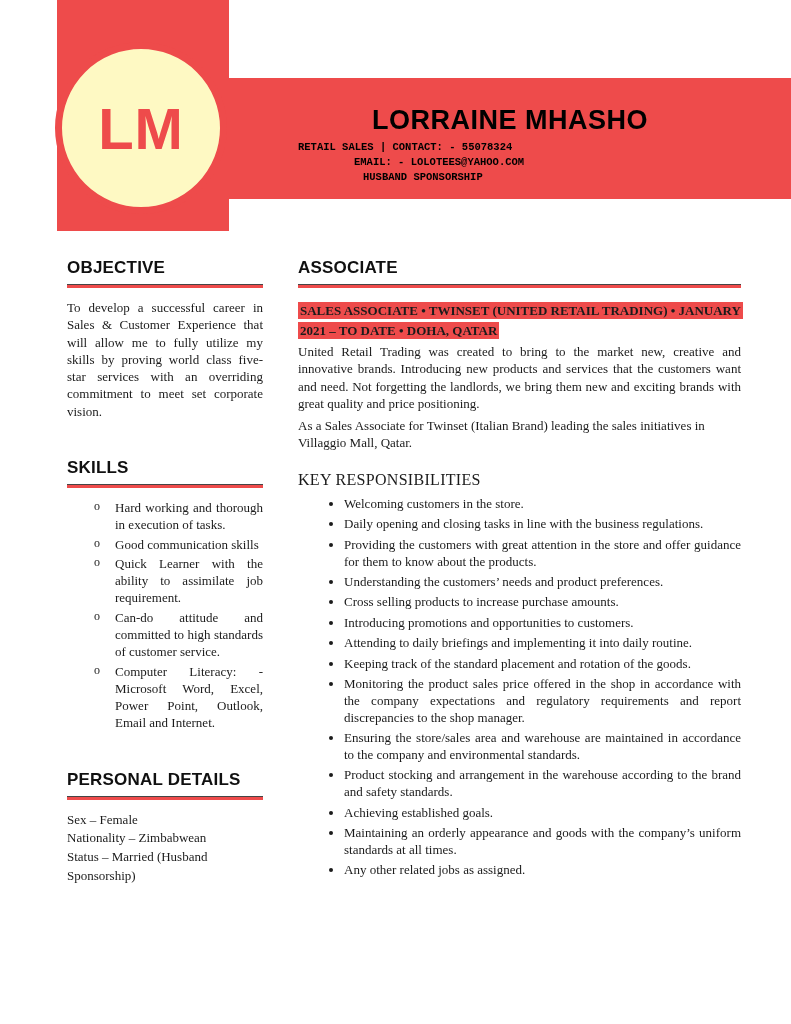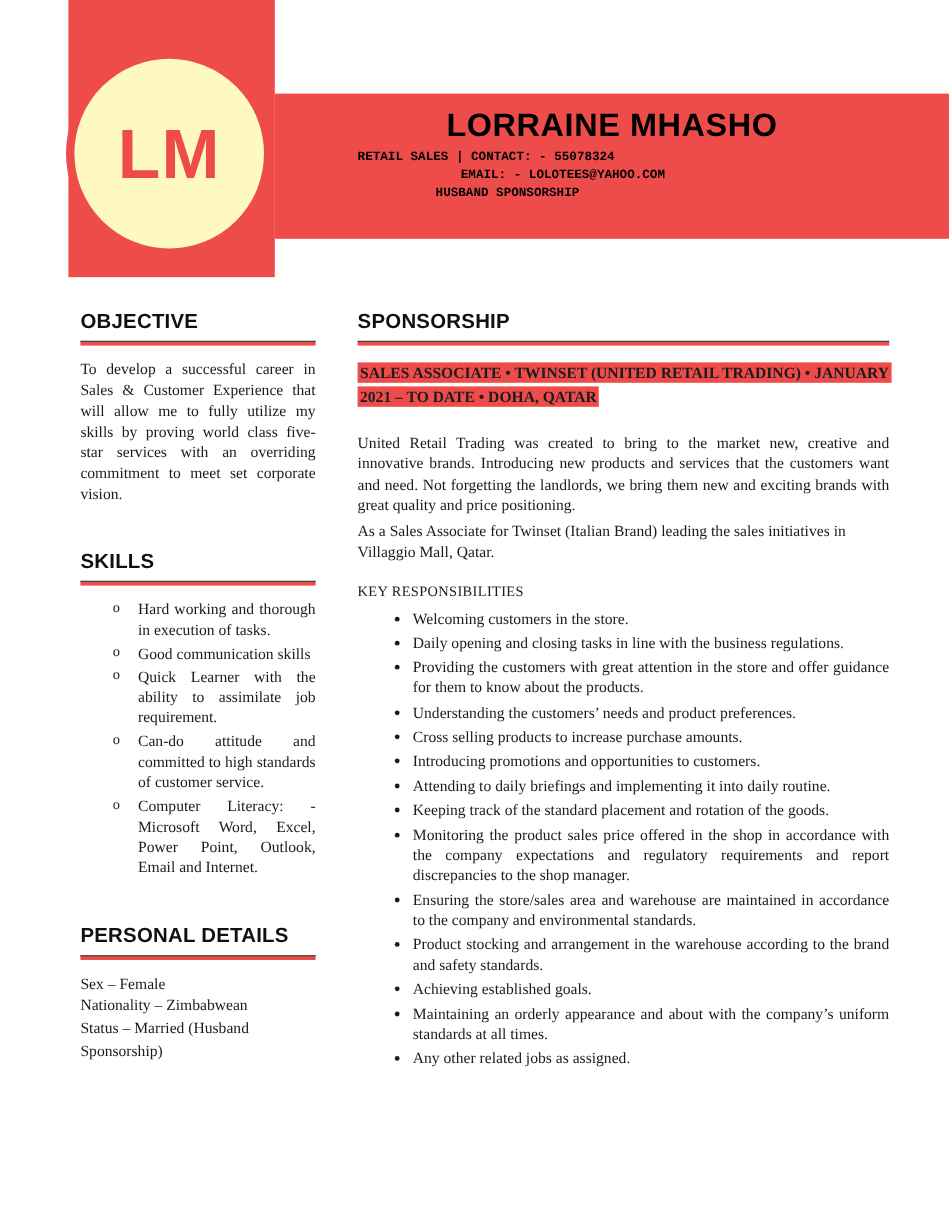--- a/index.html
+++ b/index.html
@@ -7,27 +7,27 @@
   html,body { background:#fff; }
   .page {
     position:relative; width:791px; height:1024px; background:#ffffff;
     font-family:"Liberation Serif", serif; color:var(--ink); overflow:hidden;
   }
 
   
   .red-band { position:absolute; left:57px; top:0; width:172px; height:231px; background:var(--accent); }
   .banner { position:absolute; left:229px; top:78px; width:562px; height:121px; background:var(--accent); }
   .name {
-    margin-top:11px; text-align:center;
+    margin-top:27px; text-align:center;
     font-family:"Liberation Sans", sans-serif; font-weight:700;
     font-size:27px; letter-spacing:.5px; color:#000;
   }
   .contact { margin-top:4px; padding-left:69px; font-family:Liberation Mono, monospace;
     font-weight:700; font-size:10.5px; line-height:15px; color:#000; }
-  .contact-line.c2 { margin-left:86px; }
+  .contact-line.c2 { margin-left:56px; }
   .contact-line.c3 { margin-left:65px; }
 
   .monogram {
     position:absolute; left:55px; top:42px; width:172px; height:172px;
     background:#fef9c3; border:7px solid var(--accent); border-radius:50%;
     display:flex; align-items:center; justify-content:center;
   }
   .monogram span {
     font-family:"Liberation Sans", sans-serif; font-weight:700;
     font-size:58px; letter-spacing:1px; color:var(--accent);
@@ -50,26 +50,26 @@
 
   
   ul.skills { list-style:none; }
   ul.skills li { position:relative; padding-left:48px; margin-bottom:2px;
     font-size:13px; line-height:1.33; text-align:justify; }
   ul.skills li::before { content:"o"; position:absolute; left:27px; top:0; font-size:12px; }
 
   .personal div { font-size:13px; line-height:1.45; }
 
   
-  .job-title { margin:13px 0 20px 0; font-size:13px; font-weight:700; line-height:1.5; }
+  .job-title { margin:13px 0 3px 0; font-size:13px; font-weight:700; line-height:1.5; }
   .job-title .hl { background:var(--accent); padding:1px 2px;
     -webkit-box-decoration-break:clone; box-decoration-break:clone; }
   .para { margin-bottom:0; }
   .gap { margin-top:5px; }
-  .subhead { margin-top:17px; font-size:12px; letter-spacing:.3px; }
+  .subhead { margin-top:17px; font-size:16px; letter-spacing:.3px; }
   ul.resp { margin-top:6px; padding-left:46px; }
   ul.resp li { font-size:13px; line-height:1.3; margin-bottom:3.5px; text-align:justify; }
 </style>
 </head>
 <body>
 
 <div class="page">
 
   <div class="red-band"></div>
 
@@ -114,21 +114,21 @@
           <div>Nationality – Zimbabwean</div>
           <div>Status – Married (Husband Sponsorship)</div>
         </div>
     </section>
 
   </div>
 
   <div class="col-right">
 
     <section>
-      <h2>SPONSORSHIP</h2>
+      <h2>ASSOCIATE</h2>
       <div class="rule"></div>
 
       <p class="job-title"><span class="hl">SALES ASSOCIATE • TWINSET (UNITED RETAIL TRADING) • JANUARY 2021 – TO DATE • DOHA, QATAR</span></p>
 
       <p class="body justify para">United Retail Trading was created to bring to the market new, creative and innovative brands. Introducing new products and services that the customers want and need. Not forgetting the landlords, we bring them new and exciting brands with great quality and price positioning.</p>
 
       <p class="body gap">As a Sales Associate for Twinset (Italian Brand) leading the sales initiatives in Villaggio Mall, Qatar.</p>
 
       <div class="body subhead">KEY RESPONSIBILITIES</div>
 
@@ -138,20 +138,20 @@
           <li>Providing the customers with great attention in the store and offer guidance for them to know about the products.</li>
           <li>Understanding the customers’ needs and product preferences.</li>
           <li>Cross selling products to increase purchase amounts.</li>
           <li>Introducing promotions and opportunities to customers.</li>
           <li>Attending to daily briefings and implementing it into daily routine.</li>
           <li>Keeping track of the standard placement and rotation of the goods.</li>
           <li>Monitoring the product sales price offered in the shop in accordance with the company expectations and regulatory requirements and report discrepancies to the shop manager.</li>
           <li>Ensuring the store/sales area and warehouse are maintained in accordance to the company and environmental standards.</li>
           <li>Product stocking and arrangement in the warehouse according to the brand and safety standards.</li>
           <li>Achieving established goals.</li>
-          <li>Maintaining an orderly appearance and about with the company’s uniform standards at all times.</li>
+          <li>Maintaining an orderly appearance and goods with the company’s uniform standards at all times.</li>
           <li>Any other related jobs as assigned.</li>
         </ul>
     </section>
 
   </div>
 
 </div>
 
 </body></html>

